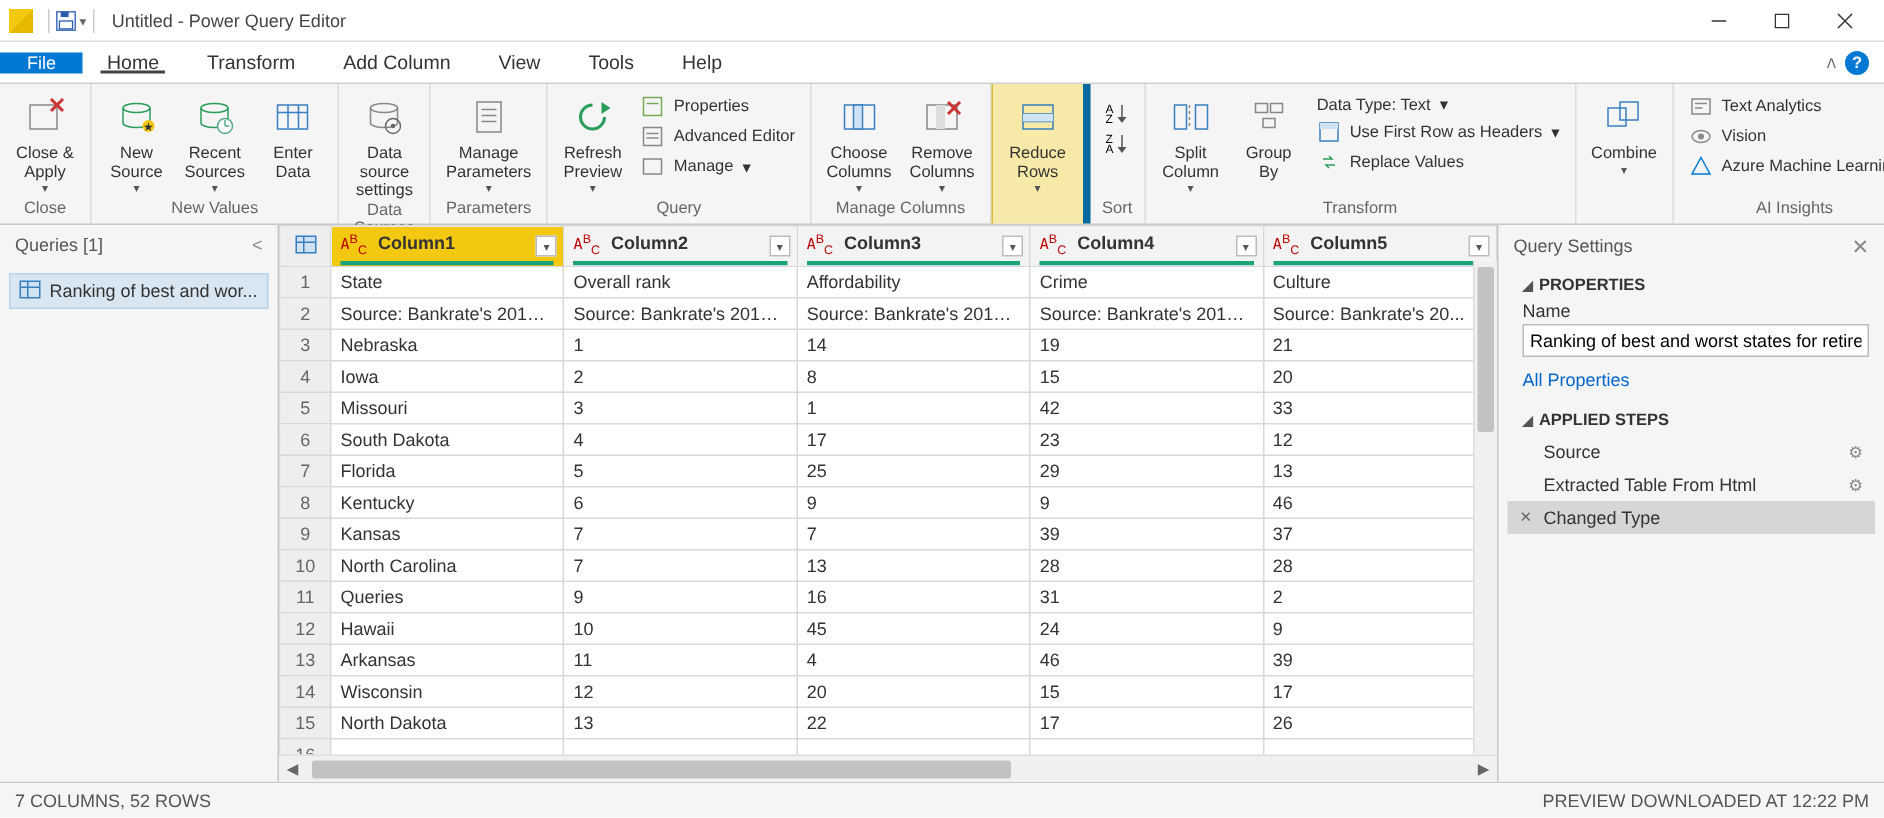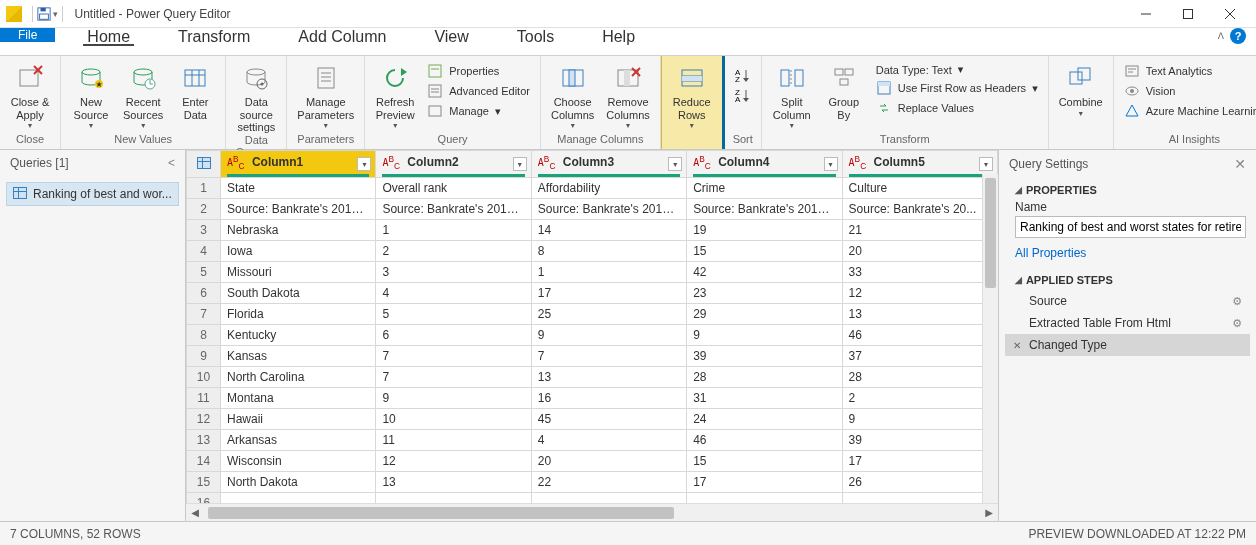--- a/index.html
+++ b/index.html
@@ -8,23 +8,23 @@
 
 .titlebar { height: 28px; background: #fff; display: flex; align-items: center; padding: 0 6px; border-bottom: 1px solid #e0e0e0; }
 .titlebar .pbi-logo { width: 16px; height: 16px; background: linear-gradient(135deg, #f2c811 50%, #e6b800 50%); margin-right: 6px; }
 .titlebar .title-text { font-size: 12px; color: #444; margin-left: 8px; }
 .titlebar .win-controls { margin-left: auto; display: flex; gap: 2px; }
 .titlebar .win-btn { width: 40px; height: 24px; display: flex; align-items: center; justify-content: center; }
 .tb-sep { width:1px; height:16px; background:#ccc; margin:0 4px; }
 .qat-dd { font-size:9px; color:#666; margin-left:2px;}
 
 
-.menubar { height: 28px; display: flex; align-items: flex-start; border-bottom: 1px solid #d0d0d0; }
+.menubar { height: 28px; display: flex; align-items: center; border-bottom: 1px solid #d0d0d0; }
 .file-btn { background: #0078d4; color: #fff; padding: 0 18px; display: flex; align-items: center; font-size: 12px; }
-.tab { padding: 0 16px; display: flex; align-items: center; font-size: 16px; color: #333; position: relative; margin-left: 16px; }
+.tab { padding: 0 16px; display: flex; align-items: center; font-size: 13px; color: #333; position: relative; }
 .tab.active::after { content:""; position:absolute; left:12px; right:12px; bottom:0; height:2px; background:#444;}
 .help-icon-right { margin-left:auto; padding: 0 10px; display:flex; align-items:center; gap:6px;}
 .help-circle { width:16px; height:16px; border-radius:50%; background:#0078d4; color:#fff; display:flex; align-items:center; justify-content:center; font-size:11px; font-weight:bold;}
 .caret-up { font-size:9px; color:#666; }
 
 
 .ribbon { height: 94px; display: flex; background: #f5f5f5; border-bottom: 1px solid #c8c8c8; }
 .ribbon-group { display: flex; flex-direction: column; border-right: 1px solid #dcdcdc; padding: 2px 6px 2px 6px; }
 .ribbon-group .buttons { display: flex; flex: 1; align-items: flex-start; gap: 4px; }
 .ribbon-group .group-label { text-align: center; font-size: 11px; color: #666; padding-bottom: 2px; }
@@ -314,21 +314,21 @@
             </svg>
           </span>
         <span class="lbl" style="white-space:pre-line">Remove
 Columns</span>
           <span class="dd">▾</span>
       </div>
     </div>
     <div class="group-label">Manage Columns</div>
   </div>
 
-  <div class="ribbon-group highlight" style="border-left:1px solid #d4b93a; border-right:3px solid #0369a1;">
+  <div class="ribbon-group highlight" style="border-left:1px solid #d4b93a; border-right:5px solid #0369a1;">
     <div class="buttons">
       <div class="rbtn-big">
         <span class="ico">
             <svg width="28" height="28">
               <rect x="4" y="6" width="20" height="16" fill="none" stroke="#3a7fbf"></rect>
               <line x1="4" y1="12" x2="24" y2="12" stroke="#3a7fbf"></line>
               <line x1="4" y1="17" x2="24" y2="17" stroke="#3a7fbf"></line>
               <rect x="4" y="12" width="20" height="5" fill="#cfe3f5"></rect>
             </svg>
           </span>
@@ -596,21 +596,21 @@
             <tr>
               <td class="rowhdr">10</td>
               <td>North Carolina</td>
               <td>7</td>
               <td>13</td>
               <td>28</td>
               <td>28</td>
             </tr>
             <tr>
               <td class="rowhdr">11</td>
-              <td>Montana</td>
+              <td>Queries</td>
               <td>9</td>
               <td>16</td>
               <td>31</td>
               <td>2</td>
             </tr>
             <tr>
               <td class="rowhdr">12</td>
               <td>Hawaii</td>
               <td>10</td>
               <td>45</td>

